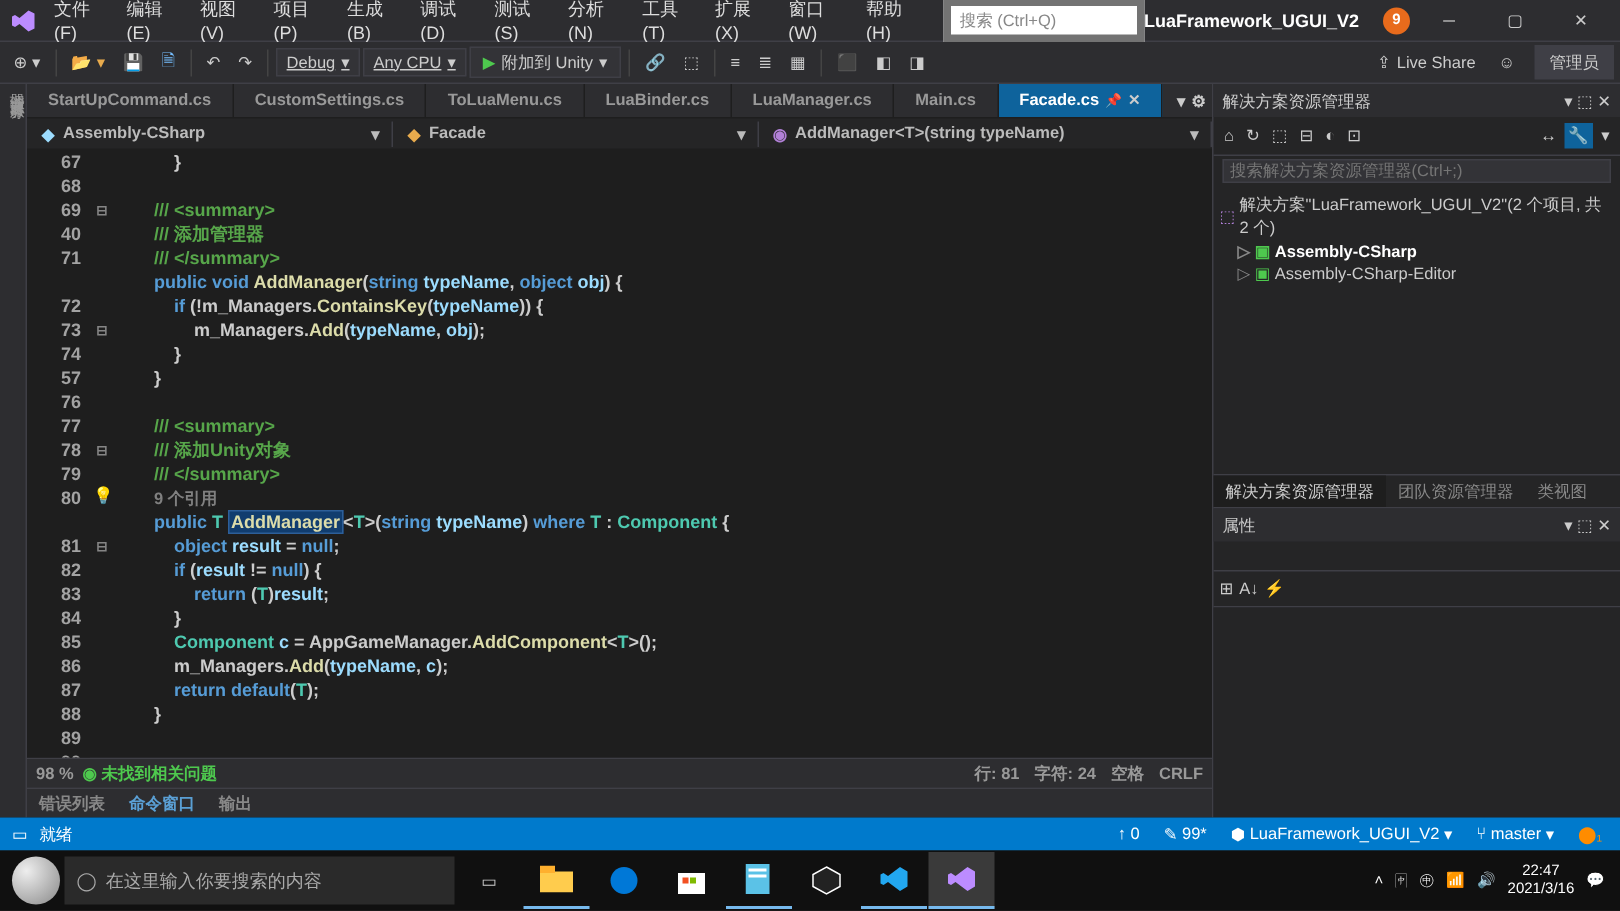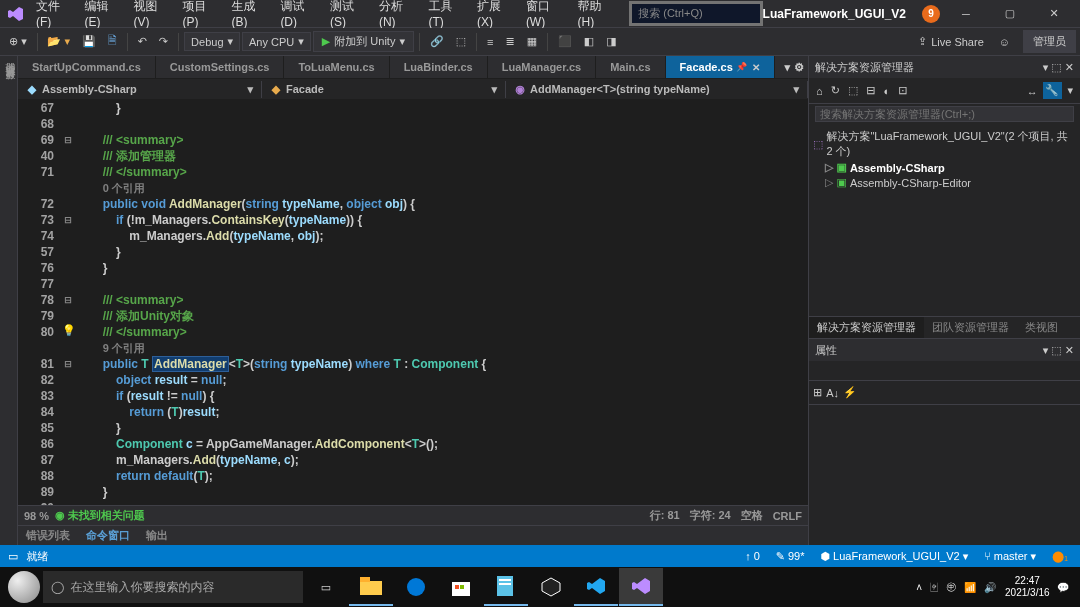--- a/index.html
+++ b/index.html
@@ -2,31 +2,31 @@
 <html><head>
 <meta charset="utf-8">
 <style>
 * { margin: 0; padding: 0; box-sizing: border-box; font-family: "Segoe UI", "Microsoft YaHei", sans-serif; }
 body { width: 1080px; height: 607px; background: #1e1e1e; color: #ccc; font-size: 11px; overflow: hidden; display: flex; flex-direction: column; }
 .titlebar { height: 28px; background: #2d2d30; display: flex; align-items: center; padding: 0 4px; border-bottom: 1px solid #3f3f46; }
 .titlebar .vs-logo { width: 16px; height: 16px; margin: 0 4px; }
 .vs-logo svg { width: 16px; height: 16px; }
 .menu-items { display: flex; }
 .menu-items span { padding: 3px 8px; cursor: default; color: #ddd; font-size: 12px; }
-.search-box { margin-left: 10px; background: #0f172a; border: 3px solid #737373; padding: 2px 6px; width: 150px; color: #888; font-size: 11px; }
+.search-box { margin-left: 10px; background: #ffffff; border: 5px solid #737373; padding: 2px 6px; width: 150px; color: #888; font-size: 11px; }
 .title-spacer { flex: 1; }
 .title-right { display: flex; align-items: center; gap: 8px; padding-right: 4px; }
 .title-text { color: #fff; font-size: 12px; font-weight: 600; margin-right: 8px; }
 .circle-badge { width: 18px; height: 18px; border-radius: 50%; background: #e86b1c; color: #fff; display: flex; align-items: center; justify-content: center; font-size: 10px; font-weight: bold; }
 .win-btn { width: 36px; height: 26px; display: flex; align-items: center; justify-content: center; color: #ccc; }
 
 .toolbar { height: 28px; background: #2d2d30; display: flex; align-items: center; padding: 0 4px; border-bottom: 1px solid #3f3f46; gap: 2px; }
 .tb-btn { padding: 3px 5px; display: flex; align-items: center; gap: 2px; color: #ccc; }
 .tb-sep { width: 1px; height: 18px; background: #444; margin: 0 3px; }
-.tb-dd { background: #333337; border: 1px solid #3f3f46; padding: 2px 6px; color: #ccc; font-size: 11px; display: flex; align-items: center; gap: 4px; }
+.tb-dd { background: #333337; border: 1px solid #3f3f46; padding: 2px 6px; color: #ccc; font-size: 11px; display: flex; align-items: center; gap: 4px; text-decoration: underline; }
 .tb-play { display: flex; align-items: center; gap: 4px; padding: 2px 8px; background: #333337; border: 1px solid #3f3f46; }
 .tb-play .tri { color: #4ec94e; }
 .live-share { color: #ccc; margin-left: auto; padding: 3px 8px; display: flex; align-items: center; gap: 4px; }
 .admin-btn { background: #3f3f46; padding: 4px 10px; margin-left: 6px; color: #ccc; }
 
 .main-area { flex: 1; display: flex; overflow: hidden; }
 .left-rail { width: 18px; background: #2d2d30; border-right: 1px solid #3f3f46; writing-mode: vertical-rl; text-orientation: upright; font-size: 10px; color: #999; padding-top: 6px; text-align: left; letter-spacing: -1px; }
 .editor-panel { flex: 1; display: flex; flex-direction: column; overflow: hidden; font-weight: bold; }
 .tabs-row { height: 22px; background: #2d2d30; display: flex; align-items: stretch; overflow: hidden; }
 .tab { padding: 3px 14px; color: #999; font-size: 11px; border-right: 1px solid #1e1e1e; display: flex; align-items: center; gap: 4px; white-space: nowrap; }
@@ -267,21 +267,20 @@
           <div class="fm"></div>
           <div class="fm"></div>
           <div class="fm"></div>
         </div>
       <div class="code-lines" id="code-lines">
           <div class="line">            }</div>
           <div class="line"></div>
           <div class="line">        <span class="c-cmt">/// &lt;summary&gt;</span></div>
           <div class="line">        <span class="c-cmt">/// 添加管理器</span></div>
           <div class="line">        <span class="c-cmt">/// &lt;/summary&gt;</span></div>
-          <div class="line">        <span class="c-ref">0 个引用</span></div>
           <div class="line">        <span class="c-kw">public</span> <span class="c-kw">void</span> <span class="c-mth">AddManager</span>(<span class="c-kw">string</span> <span class="c-var">typeName</span>, <span class="c-kw">object</span> <span class="c-var">obj</span>) {</div>
           <div class="line">            <span class="c-kw">if</span> (!m_Managers.<span class="c-mth">ContainsKey</span>(<span class="c-var">typeName</span>)) {</div>
           <div class="line">                m_Managers.<span class="c-mth">Add</span>(<span class="c-var">typeName</span>, <span class="c-var">obj</span>);</div>
           <div class="line">            }</div>
           <div class="line">        }</div>
           <div class="line"></div>
           <div class="line">        <span class="c-cmt">/// &lt;summary&gt;</span></div>
           <div class="line">        <span class="c-cmt">/// 添加Unity对象</span></div>
           <div class="line">        <span class="c-cmt">/// &lt;/summary&gt;</span></div>
           <div class="line">        <span class="c-ref">9 个引用</span></div>

